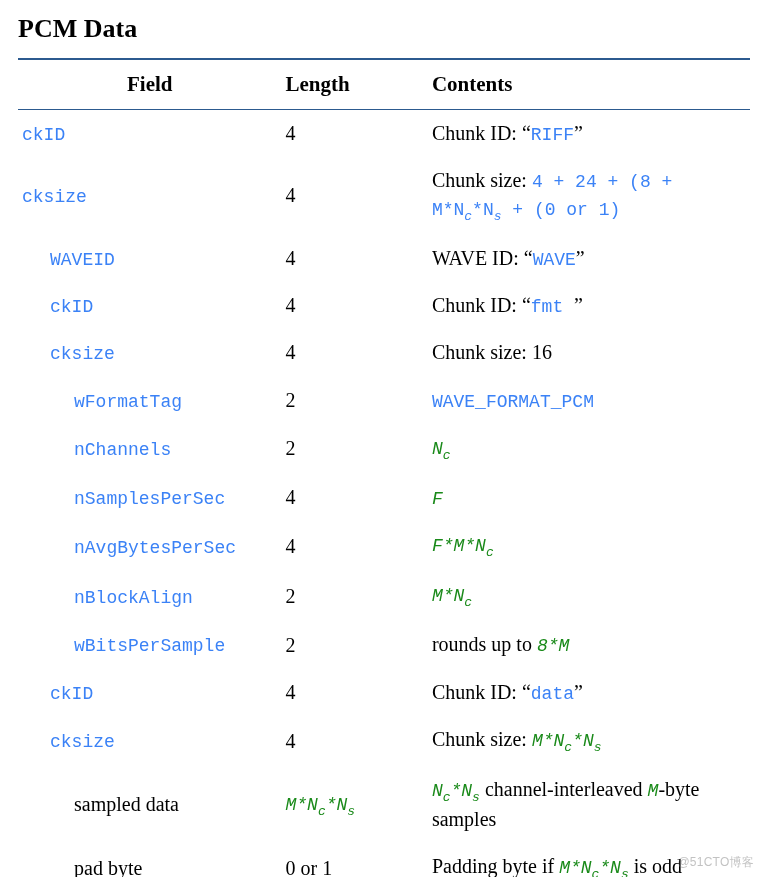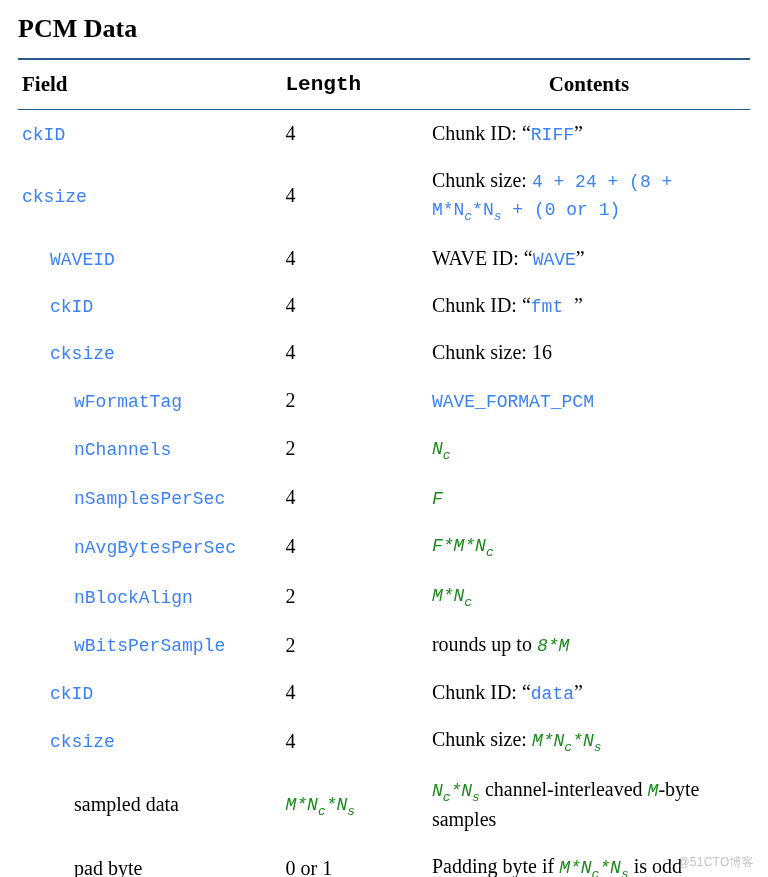--- a/index.html
+++ b/index.html
@@ -25,23 +25,23 @@
     border-spacing: 0;
   }
   table.pcm thead th {
     font-weight: bold;
     font-size: 21px;
     text-align: center;
     padding: 12px 4px 12px 4px;
     border-top: 2px solid #2c5a8f;
     border-bottom: 1px solid #2c5a8f;
   }
-  table.pcm thead th.col-field { text-align: left; }
-  table.pcm thead th.col-len   { text-align: left; font-family: Liberation Mono, monospace; }
-  table.pcm thead th.col-cont  { text-align: center; }
+  table.pcm thead th.col-field { text-align: center; }
+  table.pcm thead th.col-len   { text-align: left; }
+  table.pcm thead th.col-cont  { text-align: left; }
   table.pcm tbody td {
     padding: 10px 4px 10px 4px;
     vertical-align: middle;
     font-size: 20px;
     line-height: 1.35;
   }
   table.pcm tbody tr.lastrow td {
     border-bottom: 1px solid #2c5a8f;
   }
   td.field { white-space: nowrap; }

